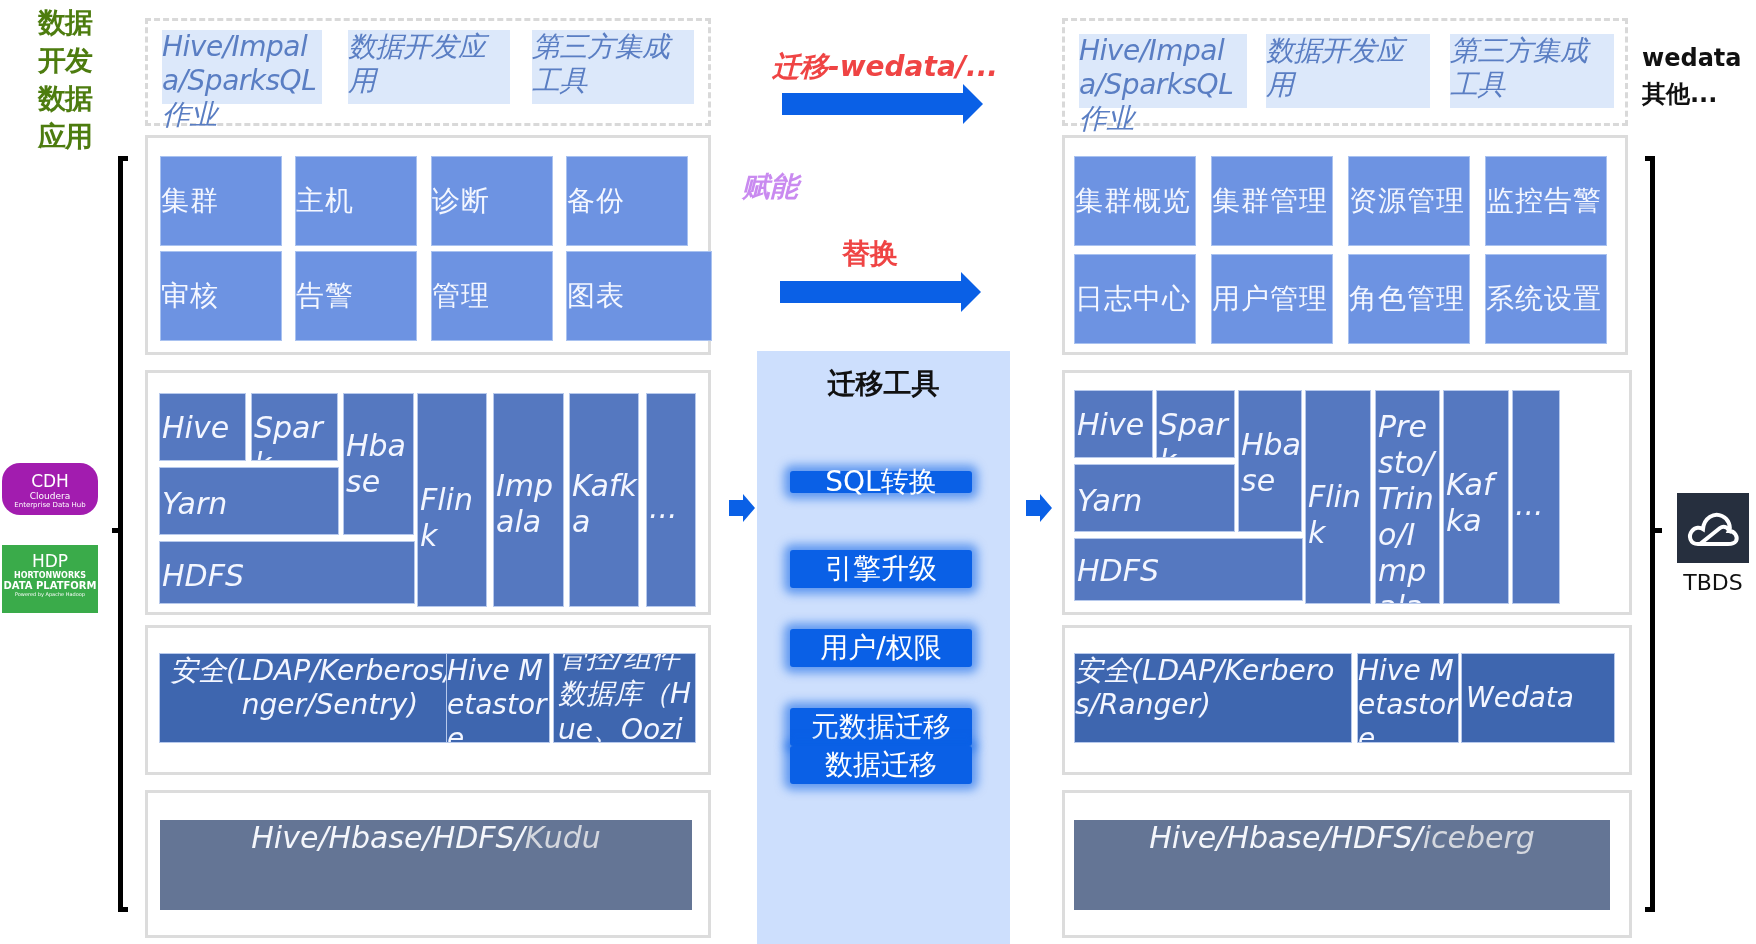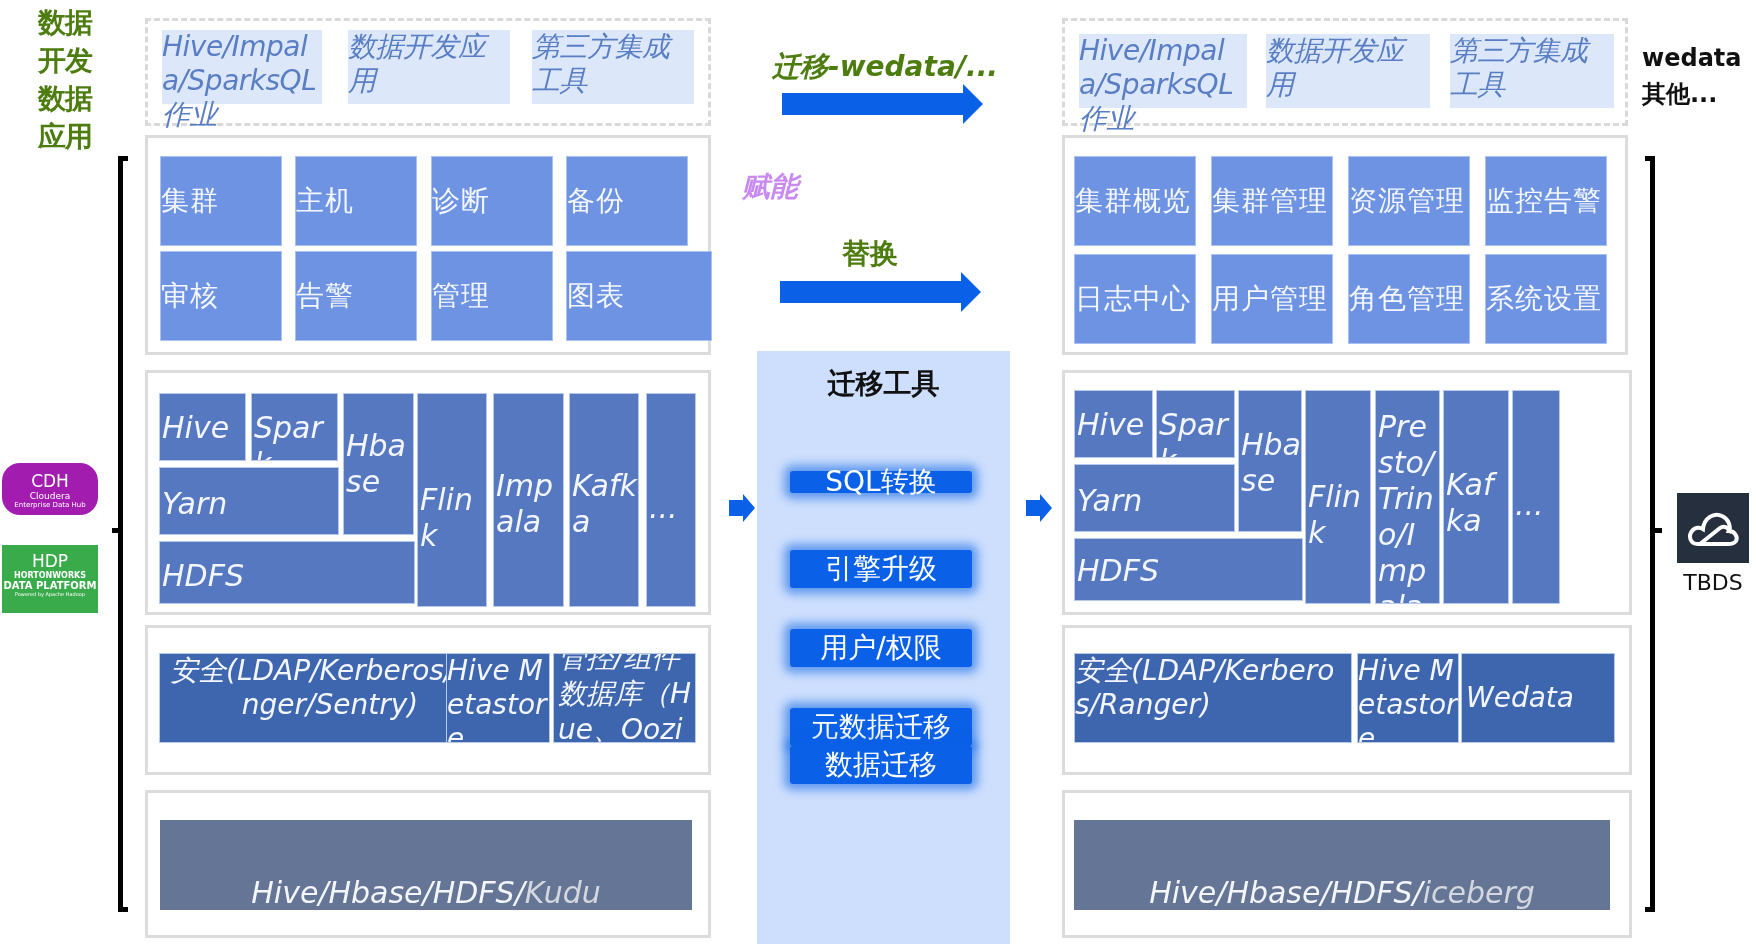--- a/index.html
+++ b/index.html
@@ -5,23 +5,23 @@
   html,body{margin:0;padding:0;background:#fff;}
   body{width:1756px;height:944px;position:relative;overflow:hidden;font-family:"DejaVu Sans","Liberation Sans",sans-serif;}
   .abs{position:absolute;box-sizing:border-box;}
   .sideTitle{left:14px;top:4px;width:70px;font-size:28px;line-height:38px;font-weight:bold;color:#4d7c0f;letter-spacing:-1px;margin-left:24px;}
   .dash{border:3px dashed #d9d9d9;}
   .panel{border:3px solid #dcdcdc;background:#fff;}
   .app{background:#dce8fa;color:#5a7ec3;font-style:italic;font-size:28px;line-height:34px;overflow:visible;letter-spacing:-0.5px;}
   .mgmt{background:#6d93e2;color:#f4f7ff;font-size:28px;border:1px solid #a9c2f0;display:flex;align-items:center;overflow:hidden;white-space:nowrap;letter-spacing:1px;}
   .comp{background:#5578c0;color:#f3f6ff;font-style:italic;font-size:30px;line-height:36px;border:1px solid #b7c9ec;overflow:hidden;word-break:break-all;padding-left:2px;}
   .sec{background:#3e66af;color:#f3f6ff;font-style:italic;font-size:28px;line-height:34px;border:1px solid #b7c9ec;overflow:visible;word-break:break-all;}
-  .stor{background:#647595;color:#f4f6fb;font-style:italic;font-size:30px;display:flex;align-items:flex-end;justify-content:center;}
+  .stor{background:#647595;color:#f4f6fb;font-style:italic;font-size:30px;display:flex;align-items:flex-start;justify-content:center;}
   .stor .tail{color:#d4d7de;}
-  .arrowLabel{font-size:28px;font-weight:bold;color:#4d7c0f;font-style:italic;text-align:center;}
+  .arrowLabel{font-size:28px;font-weight:bold;color:#ef4444;font-style:italic;text-align:center;}
   .bigArrow{height:22px;background:#0a60e6;}
   .bigArrowHead{width:0;height:0;border-top:20px solid transparent;border-bottom:20px solid transparent;border-left:20px solid #0a60e6;}
   .smallArrow{width:14px;height:16px;background:#0a60e6;}
   .smallArrowHead{width:0;height:0;border-top:14px solid transparent;border-bottom:14px solid transparent;border-left:12px solid #0a60e6;}
   .tool{background:#cddffd;}
   .toolBtn{background:#0a60e6;color:#fff;font-size:28px;display:flex;align-items:center;justify-content:center;box-shadow:0 0 10px 6px rgba(10,96,230,0.55);border-radius:3px;}
   .bracket{border:5px solid #000;}
   .logo{color:#fff;text-align:center;}
 </style>
 </head>

